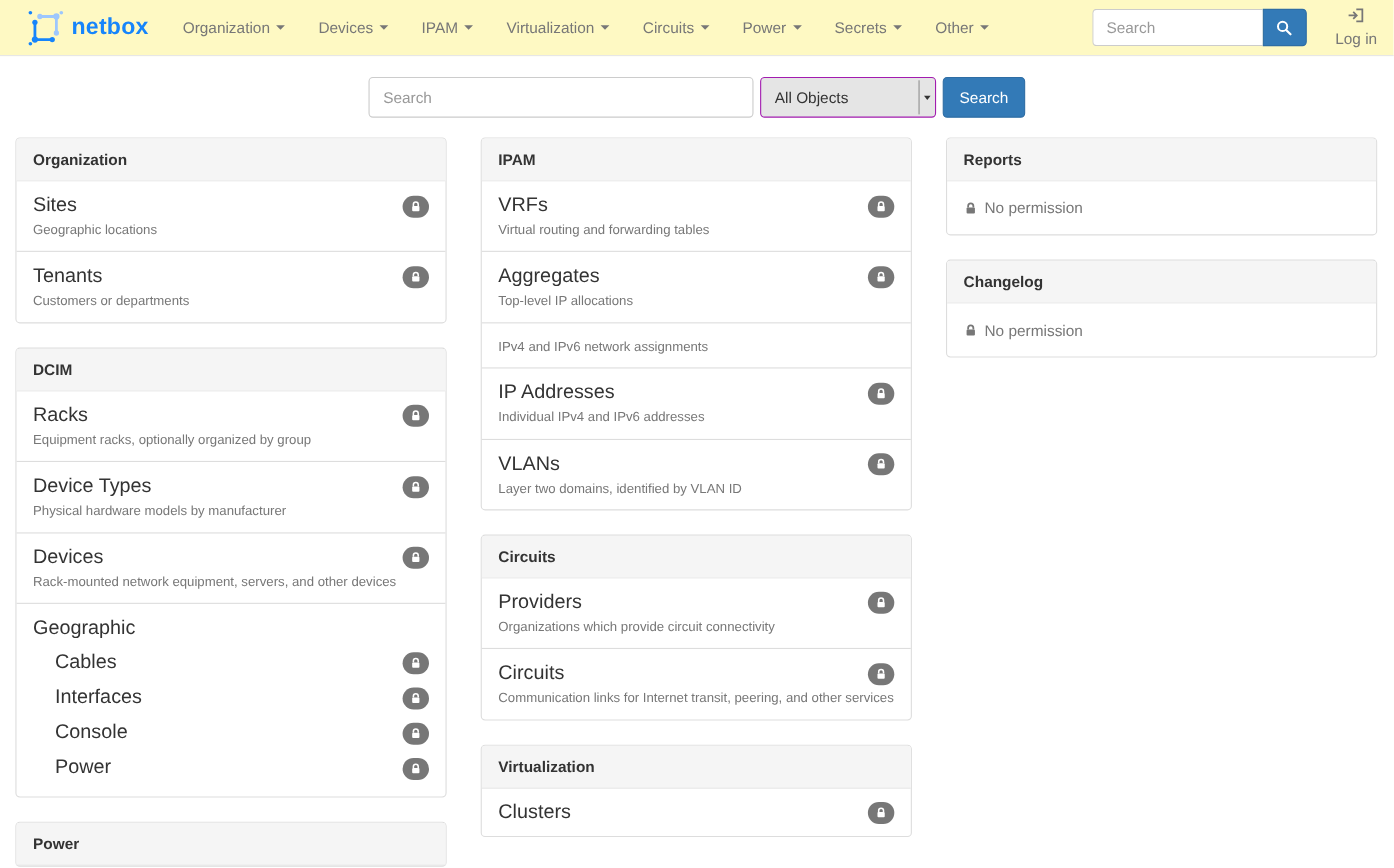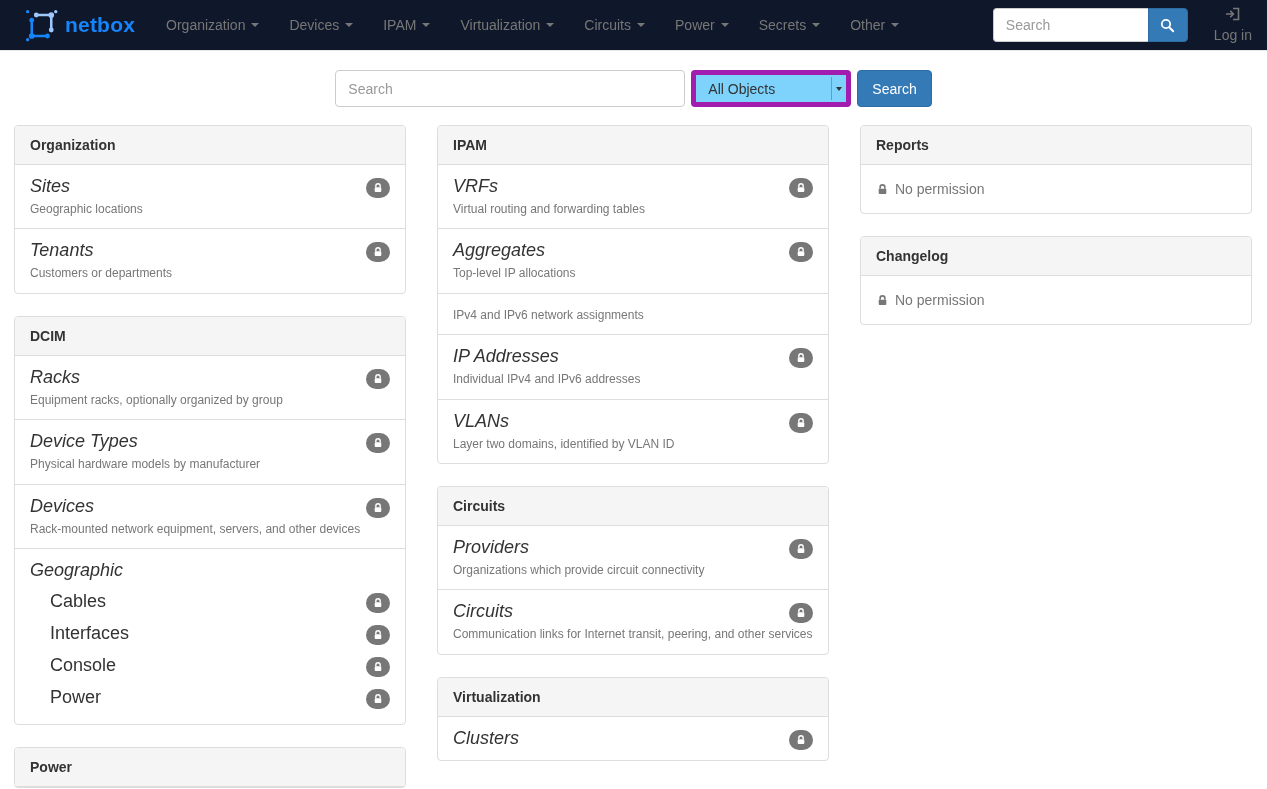--- a/index.html
+++ b/index.html
@@ -1,20 +1,20 @@
 <!DOCTYPE html>
 <html><head>
 <meta charset="utf-8">
 <style>
   * { box-sizing: border-box; margin: 0; padding: 0; }
   html, body { width: 1267px; height: 789px; overflow: hidden; background: #fff;
     font-family: "Liberation Sans", sans-serif; }
 
   
-  .navbar { height: 51px; background: #0f172a; border-bottom: 1px solid #e7e7e7;
+  .navbar { height: 51px; background: #fef9c3; border-bottom: 1px solid #e7e7e7;
     display: flex; align-items: center; padding: 0 15px; }
   .brand { display: flex; align-items: center; gap: 7px; margin-left: 10px;
     margin-right: 16px; cursor: pointer; text-decoration: none; }
   .brand-text { color: #1685fb; font-size: 21px; font-weight: bold; letter-spacing: .2px; }
   .nav-links { display: flex; align-items: center; height: 100%; }
   .nav-link { color: #777; font-size: 14px; padding: 0 15px; height: 100%;
     display: flex; align-items: center; gap: 6px; cursor: pointer; text-decoration: none; }
   .caret { width: 0; height: 0; border-top: 4px solid #777;
     border-left: 4px solid transparent; border-right: 4px solid transparent; }
   .nav-right { margin-left: auto; display: flex; align-items: center; }
@@ -28,40 +28,40 @@
     align-items: center; justify-content: center; cursor: pointer; }
   .login-link { color: #777; font-size: 14px; display: flex; align-items: center;
     gap: 6px; margin-left: 26px; cursor: pointer; text-decoration: none; flex-direction: column; }
 
   
   .search-section { display: flex; justify-content: center; align-items: stretch;
     gap: 6px; margin: 19px 0 18px; }
   .main-search-input { width: 350px; height: 37px; border: 1px solid #ccc;
     border-radius: 4px; padding: 0 12px; font-size: 14px; color: #555; outline: none; }
   .main-search-input::placeholder { color: #999; }
-  .select-wrap { position: relative; width: 160px; height: 37px; background: #7dd3fc;
-    border: 5px solid #a21caf; border-radius: 4px; display: flex; align-items: center;
+  .select-wrap { position: relative; width: 160px; height: 37px; background: #e5e5e5;
+    border: 1px solid #a21caf; border-radius: 4px; display: flex; align-items: center;
     padding: 0 26px 0 12px; font-size: 14px; color: #333; cursor: pointer; }
   .select-arrow-box { position: absolute; right: 0; top: 2px; bottom: 2px; width: 15px;
     border-left: 1px solid #8f8f8f; display: flex; align-items: center; justify-content: center; }
   .select-caret { width: 0; height: 0; border-top: 4px solid #333;
     border-left: 3.5px solid transparent; border-right: 3.5px solid transparent; }
   .btn-primary { background: #337ab7; border: 1px solid #2e6da4; color: #fff;
     border-radius: 4px; font-size: 14px; padding: 0 14px; height: 37px; cursor: pointer;
     font-family: "Liberation Sans", sans-serif; }
 
   
   .content { display: flex; gap: 31px; padding: 0 14px; align-items: flex-start; }
   .col { width: 392px; flex: 0 0 392px; display: flex; flex-direction: column; }
   .panel { border: 1px solid #ddd; border-radius: 4px; margin-bottom: 22px; background: #fff; }
   .panel-header { background: #f5f5f5; padding: 11px 15px; border-bottom: 1px solid #ddd;
     border-radius: 3px 3px 0 0; font-weight: bold; font-size: 14px; color: #333; }
   .panel-item { padding: 10px 15px; border-bottom: 1px solid #ddd; cursor: pointer; }
   .panel-item:last-child { border-bottom: none; }
-  .item-head { display: flex; justify-content: space-between; align-items: flex-end; font-style: italic; }
+  .item-head { display: flex; justify-content: space-between; align-items: center; }
   .item-title { font-size: 18px; color: #333; line-height: 23px; }
   .item-desc { font-size: 12px; color: #777; margin-top: 3px; line-height: 1.45; }
   .lock-badge { flex: 0 0 auto; width: 24px; height: 20px; margin-top: 2px;
     background: #777; border-radius: 10px; display: inline-flex; align-items: center;
     justify-content: center; }
   .subitems { margin-top: 4px; }
   .subitem { display: flex; justify-content: space-between; align-items: center;
     padding: 5px 0 5px 20px; }
   .subitem-label { font-size: 18px; color: #333; }
   .panel-message { padding: 16px 15px; display: flex; align-items: center; gap: 6px;

